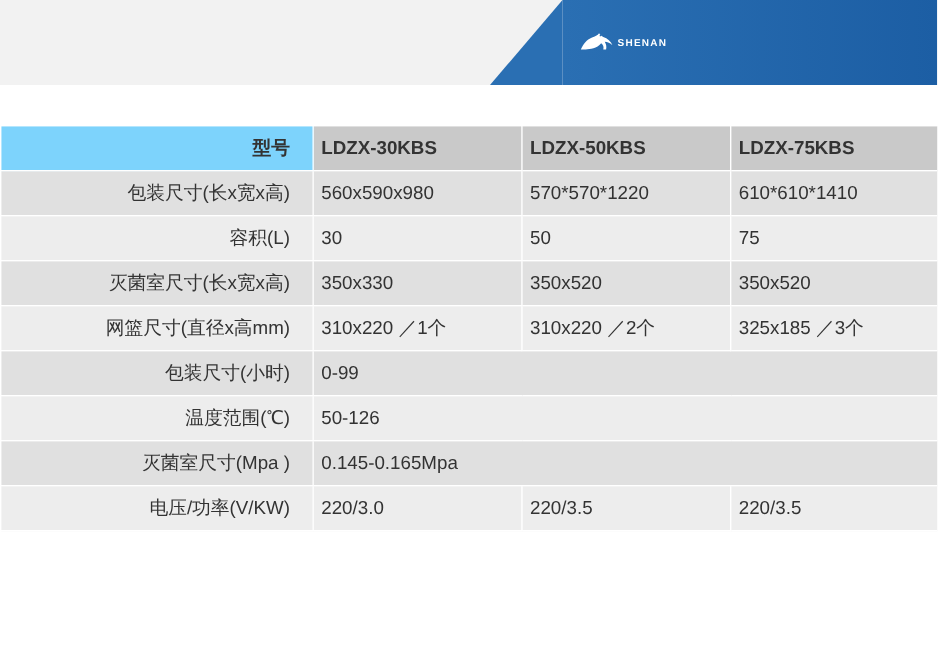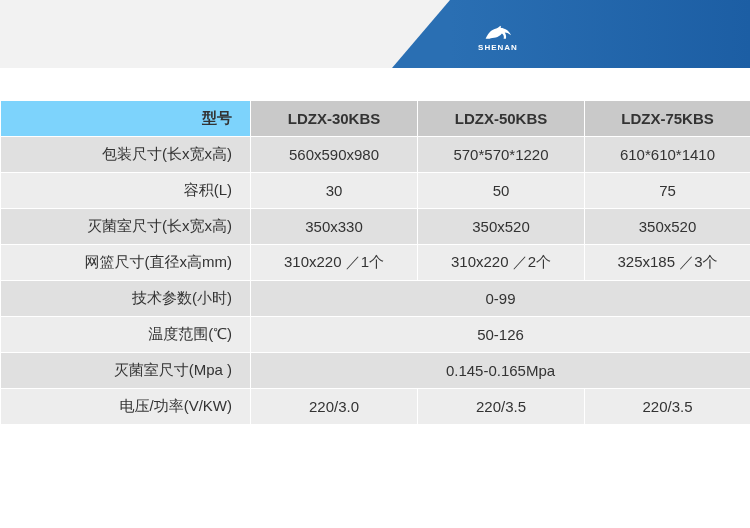--- a/index.html
+++ b/index.html
@@ -57,23 +57,22 @@
     line-height: 44px;
     font-family: "DejaVu Sans", "Liberation Sans", sans-serif;
   }
   .logo {
     position: absolute;
     top: 16px;
     left: 10px;
     width: 76px;
     height: 36px;
     display: flex;
-    flex-direction: column;
     align-items: center;
-    justify-content: flex-end;
+    justify-content: flex-start;
   }
   .logo-mark {
     width: 34px;
     height: 18px;
   }
   .logo-text {
     font-size: 8px;
     font-weight: bold;
     color: #ffffff;
     letter-spacing: 1px;
@@ -95,21 +94,21 @@
     border-collapse: collapse;
     table-layout: fixed;
   }
   table.spec col.c0 { width: 250px; }
   table.spec col.c1 { width: 167px; }
   table.spec col.c2 { width: 167px; }
   table.spec col.c3 { width: 166px; }
 
   table.spec th, table.spec td {
     border: 1px solid #ffffff;
-    text-align: center;
+    text-align: left;
     vertical-align: middle;
     font-size: 15px;
     color: #333333;
     padding: 0 6px;
     height: 36px;
   }
   thead th {
     background: #c9c9c9;
     font-weight: bold;
     font-size: 17px;
@@ -200,21 +199,21 @@
       </tr>
 
       <tr>
         <td class="label">网篮尺寸(直径x高mm)</td>
         <td class="value">310x220 ／1个</td>
         <td class="value">310x220 ／2个</td>
         <td class="value">325x185 ／3个</td>
       </tr>
 
       <tr class="alt">
-        <td class="label">技术参数(小时)</td>
+        <td class="label">包装尺寸(小时)</td>
         <td class="value merged" colspan="3">0-99</td>
       </tr>
 
       <tr>
         <td class="label">温度范围(℃)</td>
         <td class="value merged" colspan="3">50-126</td>
       </tr>
 
       <tr class="alt">
         <td class="label">灭菌室尺寸(Mpa )</td>

